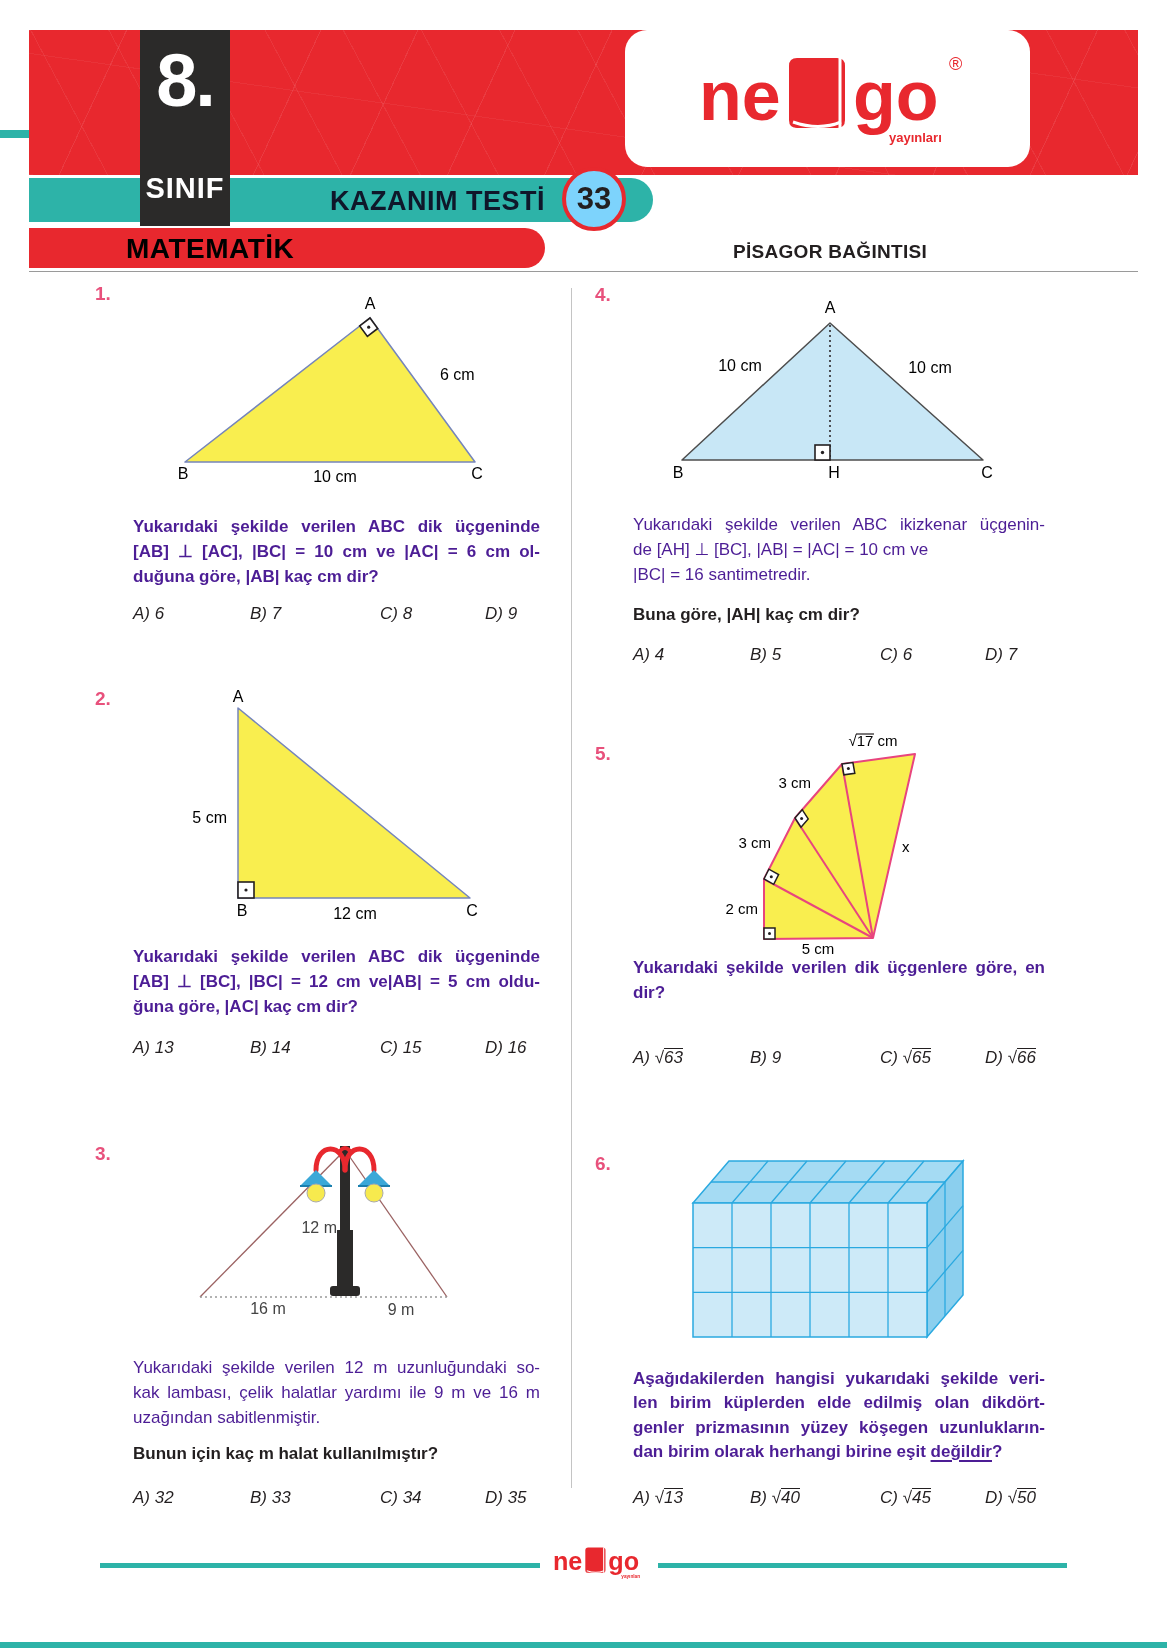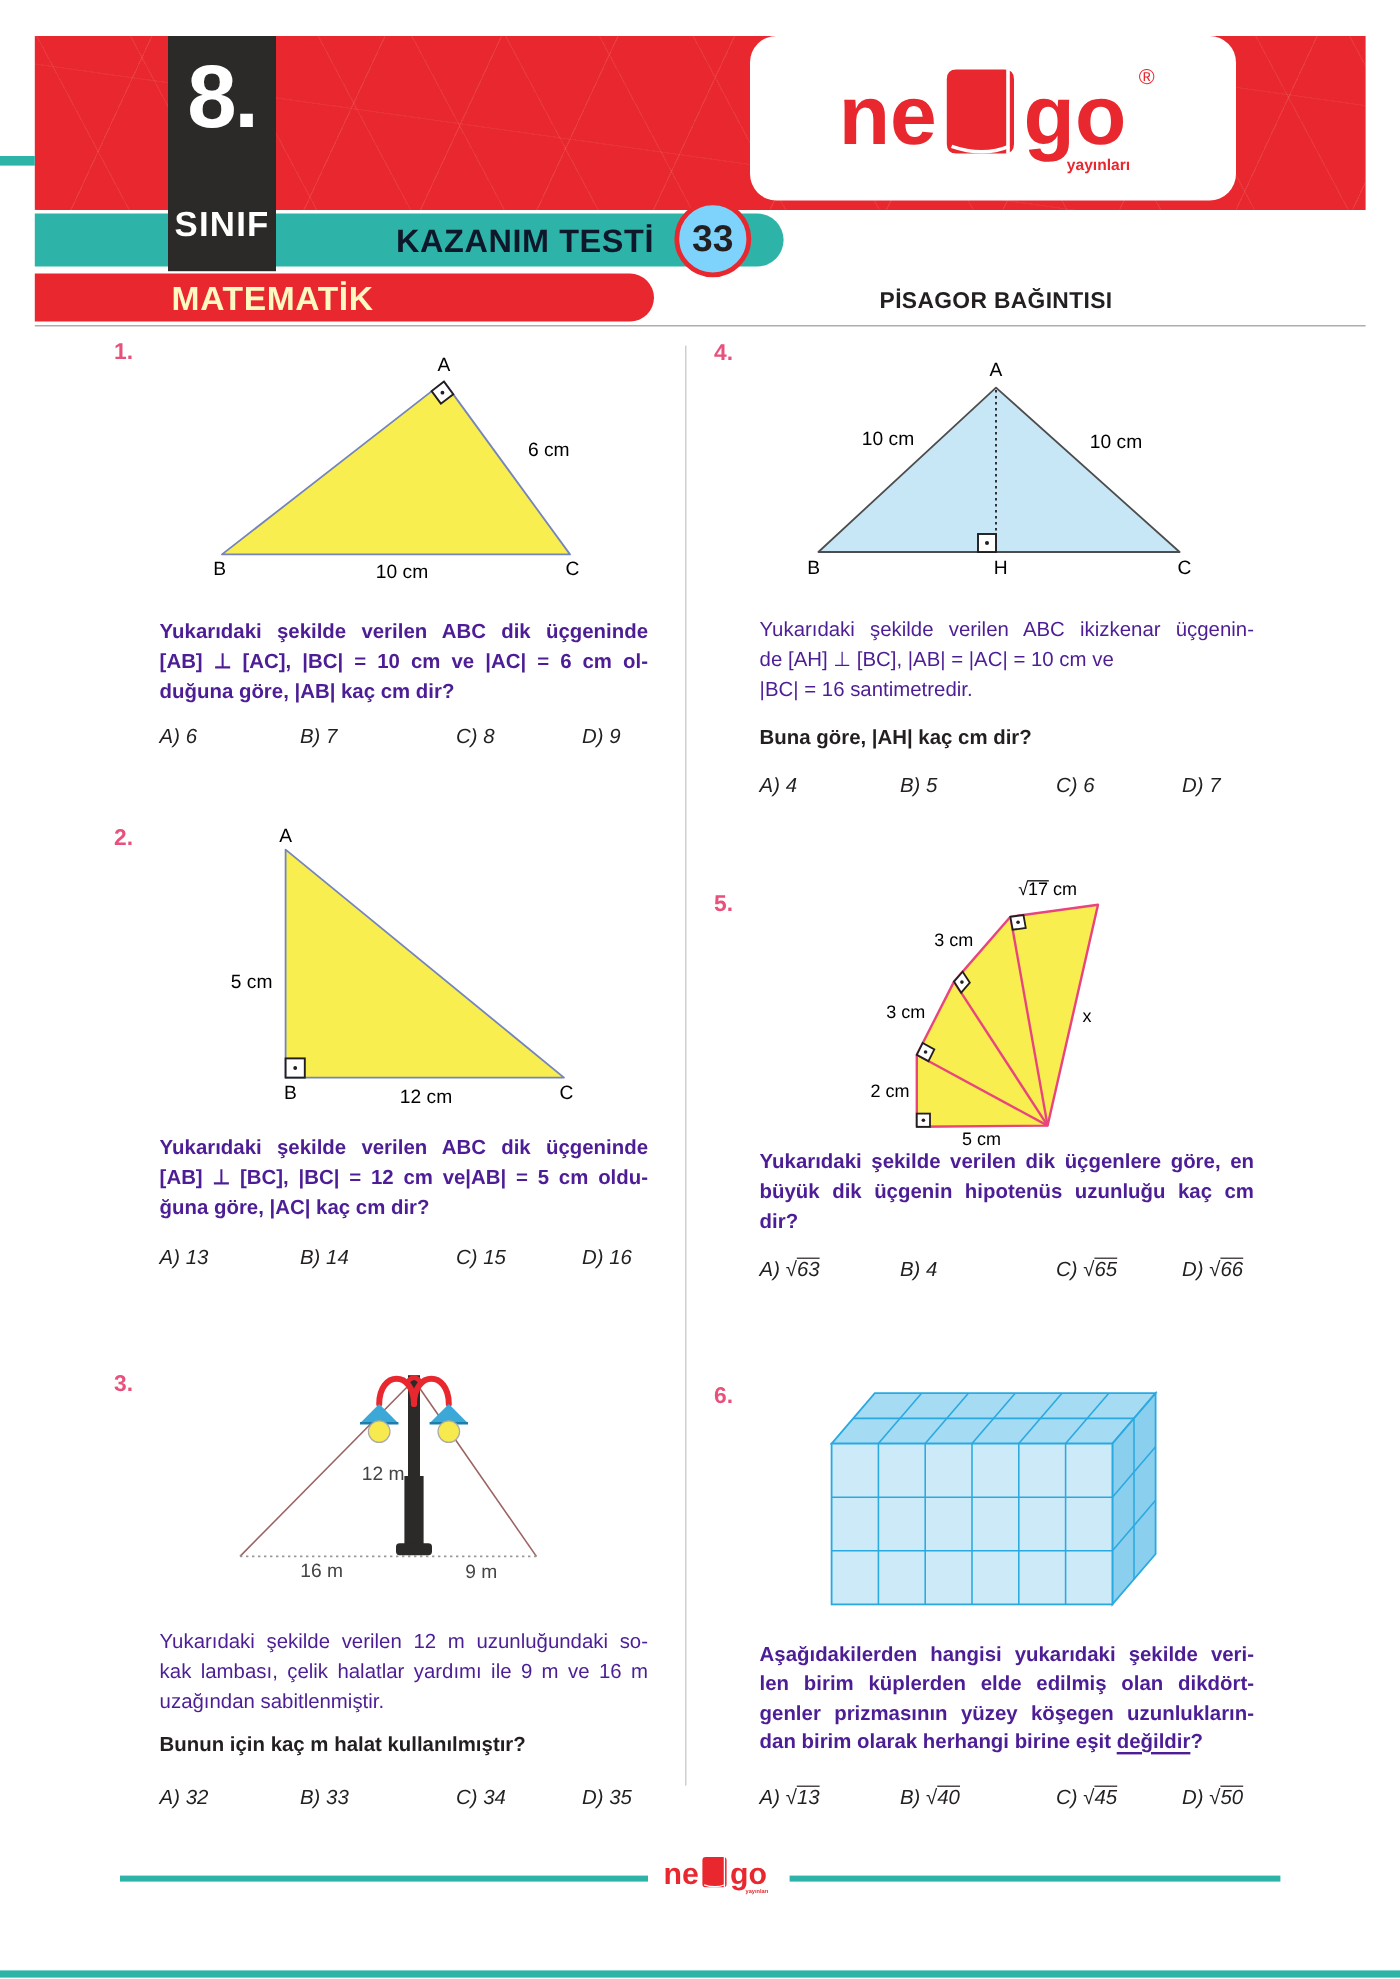--- a/index.html
+++ b/index.html
@@ -15,21 +15,21 @@
       repeating-linear-gradient(8deg, rgba(255,255,255,.05) 0 1px, transparent 1px 120px);}
   .left-tab{left:0;top:130px;width:29px;height:8px;background:#2db3a8;}
   .grade-badge{left:140px;top:30px;width:90px;height:196px;background:#2b2a29;text-align:center;z-index:5;}
   .grade-number{position:absolute;left:0;top:8px;width:90px;font-size:74px;font-weight:bold;color:#fff;letter-spacing:-2px;}
   .grade-label{position:absolute;left:0;top:142px;width:90px;font-size:29px;font-weight:bold;color:#fff;letter-spacing:1px;}
   .teal-bar{left:29px;top:178px;width:624px;height:44px;background:#2db3a8;border-radius:0 22px 22px 0;z-index:2;}
   .test-label{position:absolute;left:301px;top:8px;font-size:27px;font-weight:bold;color:#0f172a;letter-spacing:.5px;}
   .num-circle{left:562px;top:167px;width:56px;height:56px;background:#7dd3fc;border:4px solid #e8282e;border-radius:50%;
       z-index:6;display:flex;align-items:center;justify-content:center;font-size:31px;font-weight:bold;color:#231f20;}
   .subject-bar{left:29px;top:228px;width:516px;height:40px;background:#e8282e;border-radius:0 20px 20px 0;z-index:2;}
-  .subject-label{position:absolute;left:114px;top:5px;font-size:28px;font-weight:bold;color:#fef9c3;letter-spacing:.5px;}
+  .subject-label{position:absolute;left:97px;top:5px;font-size:28px;font-weight:bold;color:#000000;letter-spacing:.5px;}
   .logo-box{left:625px;top:30px;width:405px;height:137px;background:#fff;border-radius:22px;z-index:3;}
   .topic-title{left:630px;top:241px;width:400px;text-align:center;font-size:19px;font-weight:bold;color:#231f20;letter-spacing:.3px;}
   .header-rule{left:29px;top:271px;width:1109px;height:1px;background:#9a9a9a;}
   .col-divider{left:571px;top:288px;width:1px;height:1200px;background:#c4c4c4;}
 
   
   .q-num{font-size:19px;font-weight:bold;color:#e8517c;}
   .qtext{font-size:17px;line-height:25px;color:#4c1d95;}
   .qtext.bold{font-weight:bold;}
   .ln{white-space:nowrap;}
@@ -208,26 +208,25 @@
   <text x="243" y="56" font-size="15" text-anchor="middle">√17 cm</text>
   <line x1="226" y1="44" x2="244" y2="44" stroke="#231f20" stroke-width="1.2"></line>
   <text x="181" y="98" font-size="15" text-anchor="end">3 cm</text>
   <text x="141" y="158" font-size="15" text-anchor="end">3 cm</text>
   <text x="128" y="224" font-size="15" text-anchor="end">2 cm</text>
   <text x="188" y="264" font-size="15" text-anchor="middle">5 cm</text>
   <text x="272" y="162" font-size="15">x</text>
 </svg>
 <div class="abs qtext bold" style="left:633px;top:955px;width:412px;">
   <div class="ln j">Yukarıdaki şekilde verilen dik üçgenlere göre, en</div>
-  <div class="ln j">büyük dik üçgenin hipotenüs uzunluğu kaç cm</div>
   <div class="ln">dir?</div>
 </div>
 <div class="abs opts" style="left:633px;top:1048px;width:412px;">
   <span class="opt o1"><span>A) √</span><span class="rad">63</span></span>
-  <span class="opt o2">B) 4</span>
+  <span class="opt o2">B) 9</span>
   <span class="opt o3"><span>C) √</span><span class="rad">65</span></span>
   <span class="opt o4"><span>D) √</span><span class="rad">66</span></span>
 </div>
 
 <div class="abs q-num" style="left:595px;top:1153px;">6.</div>
 <svg class="abs" style="left:630px;top:1140px;" width="420" height="210" viewBox="0 0 420 210">
   <polygon points="63,63 297,63 333,21 99,21" fill="#a5dbf3" stroke="#2aa9e0" stroke-width="1.5"></polygon>
   <polygon points="297,63 333,21 333,155 297,197" fill="#8bcfee" stroke="#2aa9e0" stroke-width="1.5"></polygon>
   <rect x="63" y="63" width="234" height="134" fill="#cdeaf8" stroke="#2aa9e0" stroke-width="1.5"></rect>
   <g stroke="#2aa9e0" stroke-width="1.3">

